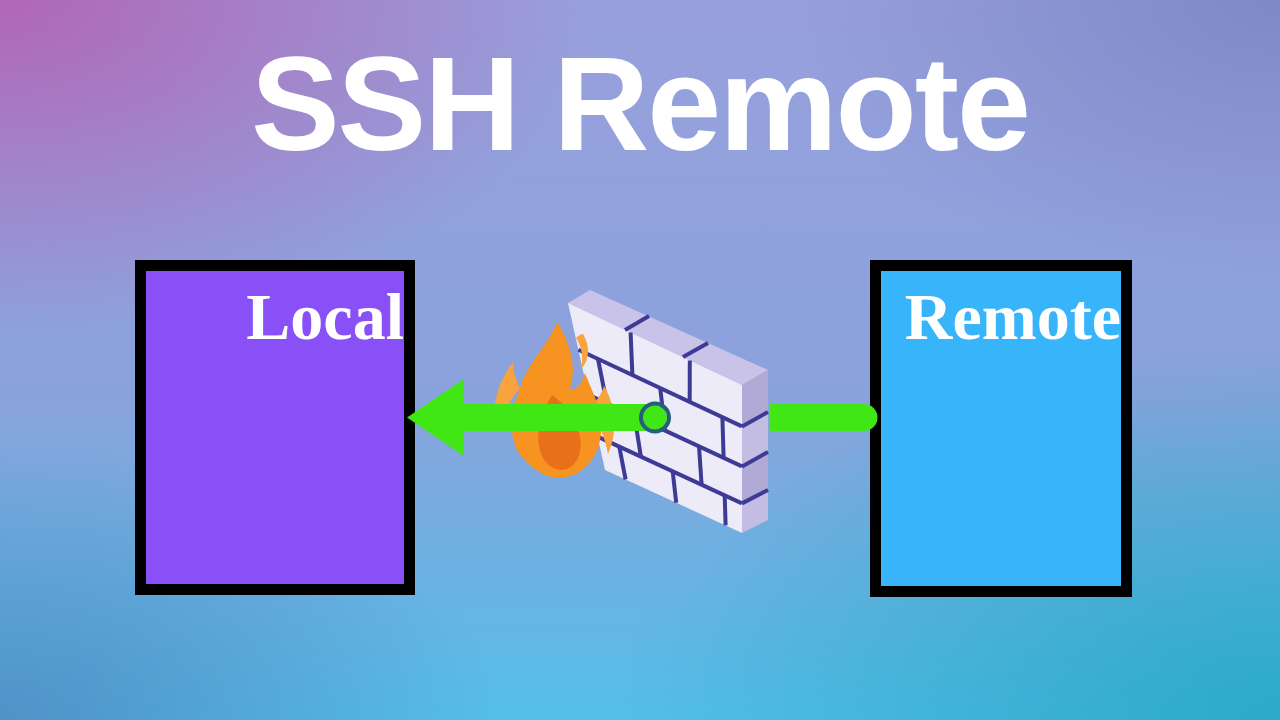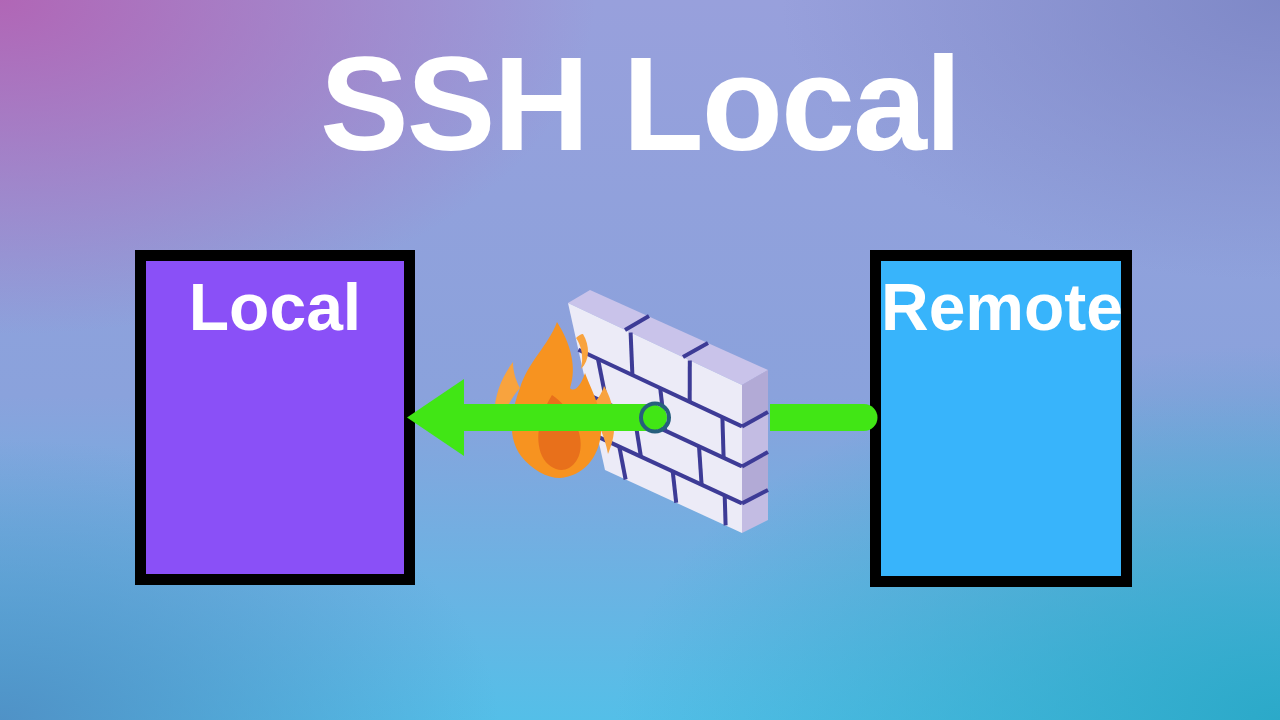--- a/index.html
+++ b/index.html
@@ -16,42 +16,43 @@
       linear-gradient(180deg,#98a0dc 0%,#8aa2dc 55%,#54bfe8 100%);
   }
   .title{
     position:absolute;left:0;top:38px;width:1280px;
     text-align:center;
     font-size:133px;font-weight:bold;letter-spacing:-2px;
     color:#ffffff;line-height:1.0;
     white-space:nowrap;
   }
   .node{
-    position:absolute;top:250px;
+    position:absolute;top:260px;
     width:280px;height:335px;
     border:11px solid #000;
     box-sizing:border-box;
-    text-align:center;
+    text-align:right;
+    font-family:Liberation Serif, serif;
   }
   .node .label{
     display:block;
     padding-top:13px;
     font-size:66px;font-weight:bold;color:#ffffff;
     line-height:1.0;
   }
   .node-local{left:135px;background:#8a50f7;}
   .node-remote{left:870px;width:262px;height:337px;background:#38b4fb;}
   .overlay{position:absolute;left:0;top:0;}
 </style>
 </head>
 <body>
 
 <div class="stage">
 
-  <div class="title">SSH Local</div>
+  <div class="title">SSH Remote</div>
 
   <div class="node node-local">
     <span class="label">Local</span>
   </div>
 
   <div class="node node-remote">
     <span class="label">Remote</span>
   </div>
 
   <svg class="overlay" width="1280" height="720" viewBox="0 0 1280 720">

